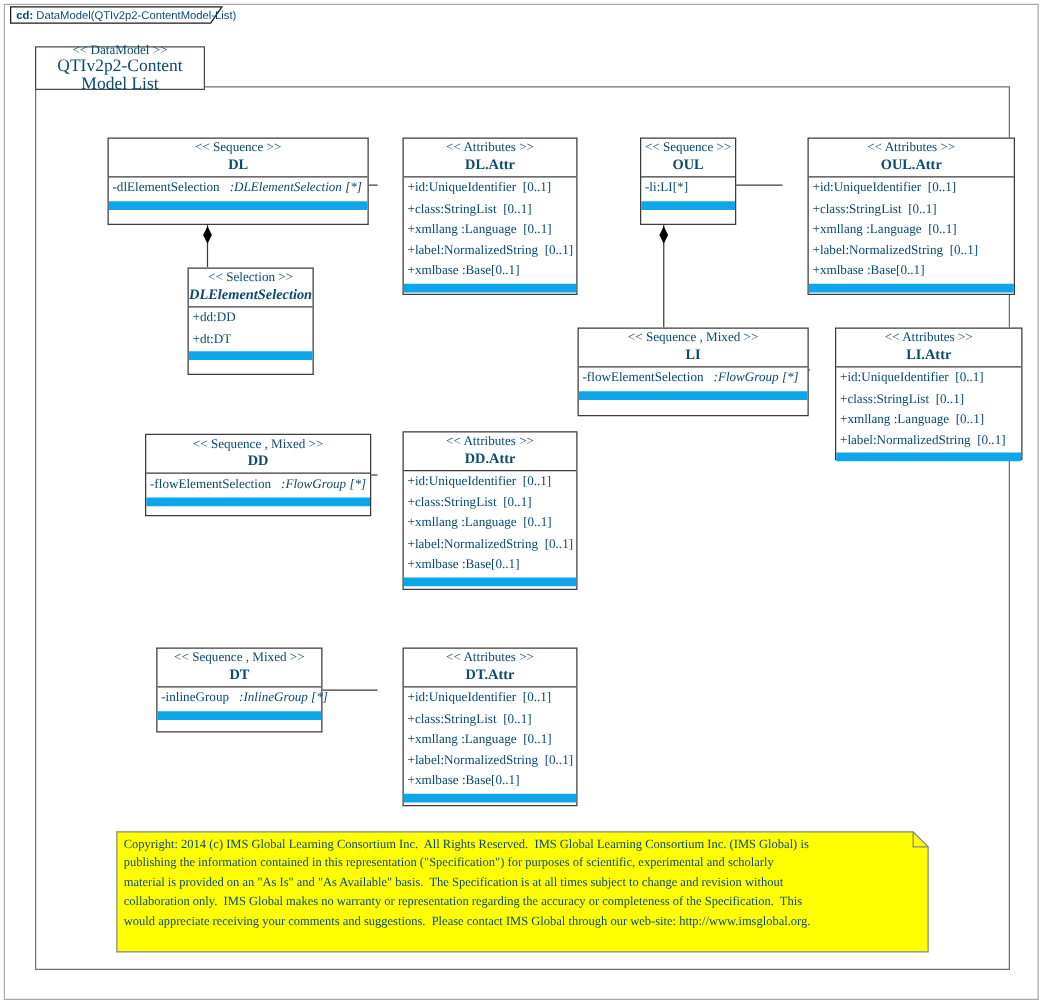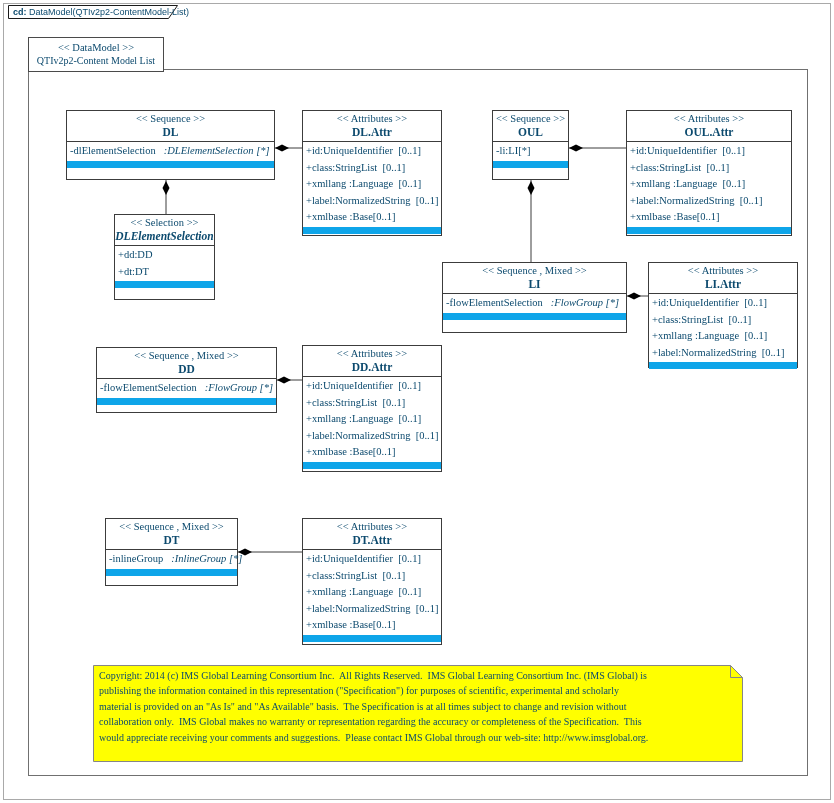--- a/index.html
+++ b/index.html
@@ -9,30 +9,30 @@
     overflow:hidden;
   }
   .outer-border { position:absolute; left:3px; top:3px; width:826px; height:795px;
     border:1px solid #a9a9a9; }
   .frame { position:absolute; left:28px; top:69px; width:778px; height:705px;
     border:1px solid #707070; background:transparent; }
   .frame-label { position:absolute; left:28px; top:37px; width:134px; height:33px;
     border:1px solid #4a4a4a; background:#fff; text-align:center; z-index:3;
     display:flex; flex-direction:column; justify-content:center; }
   .frame-label .stereo { font-size:10.5px; line-height:13px; }
-  .frame-label .fname  { font-size:10px; line-height:14px; }
+  .frame-label .fname  { font-size:14px; line-height:14px; }
   .tab-text { position:absolute; left:13px; top:6px; width:170px; height:13px;
     font-family:"Liberation Sans", sans-serif; font-size:9px; line-height:12px;
     white-space:nowrap; z-index:3; }
   .tab-text b { font-weight:bold; }
 
   svg.layer { position:absolute; left:0; top:0; z-index:1; pointer-events:none; }
 
   .cls { position:absolute; background:#ffffff; border:1px solid #3c3c3c;
-    display:flex; flex-direction:column; z-index:2; box-sizing:border-box; }
+    display:flex; flex-direction:column; z-index:2; box-sizing:border-box;margin-left:20px; }
   .cls .head { text-align:center; border-bottom:1px solid #3c3c3c; padding:1px 0 2px 0; }
   .cls .stereo { font-size:10.5px; line-height:13px; }
   .cls .cname  { font-size:11.5px; line-height:14px; font-weight:bold; }
   .cls .cname.iname { font-style:italic; }
   .cls .attrs { border-bottom:7px solid #0ea5e9; padding:1px 3px; }
   .cls .arow  { font-size:10.5px; line-height:16.5px; white-space:pre; }
   .cls .ital  { font-style:italic; margin-left:8px; }
   .cls .ops   { flex:1; }
 
   .note-text { position:absolute; left:99px; top:668px; width:640px; height:92px;
@@ -147,21 +147,21 @@
     <div class="attrs">
       <div class="arow">+id:UniqueIdentifier  [0..1]</div>
       <div class="arow">+class:StringList  [0..1]</div>
       <div class="arow">+xmllang :Language  [0..1]</div>
       <div class="arow">+label:NormalizedString  [0..1]</div>
       <div class="arow">+xmlbase :Base[0..1]</div>
     </div>
     <div class="ops"></div>
   </div>
 
-  <div class="cls" style="left:114px; top:214px; width:101px; height:86px;">
+  <div class="cls" style="left:130px; top:214px; width:101px; height:86px;">
     <div class="head">
       <div class="stereo">&lt;&lt; Selection &gt;&gt;</div>
       <div class="cname iname">DLElementSelection</div>
     </div>
     <div class="attrs">
       <div class="arow">+dd:DD</div>
       <div class="arow">+dt:DT</div>
     </div>
     <div class="ops"></div>
   </div>

